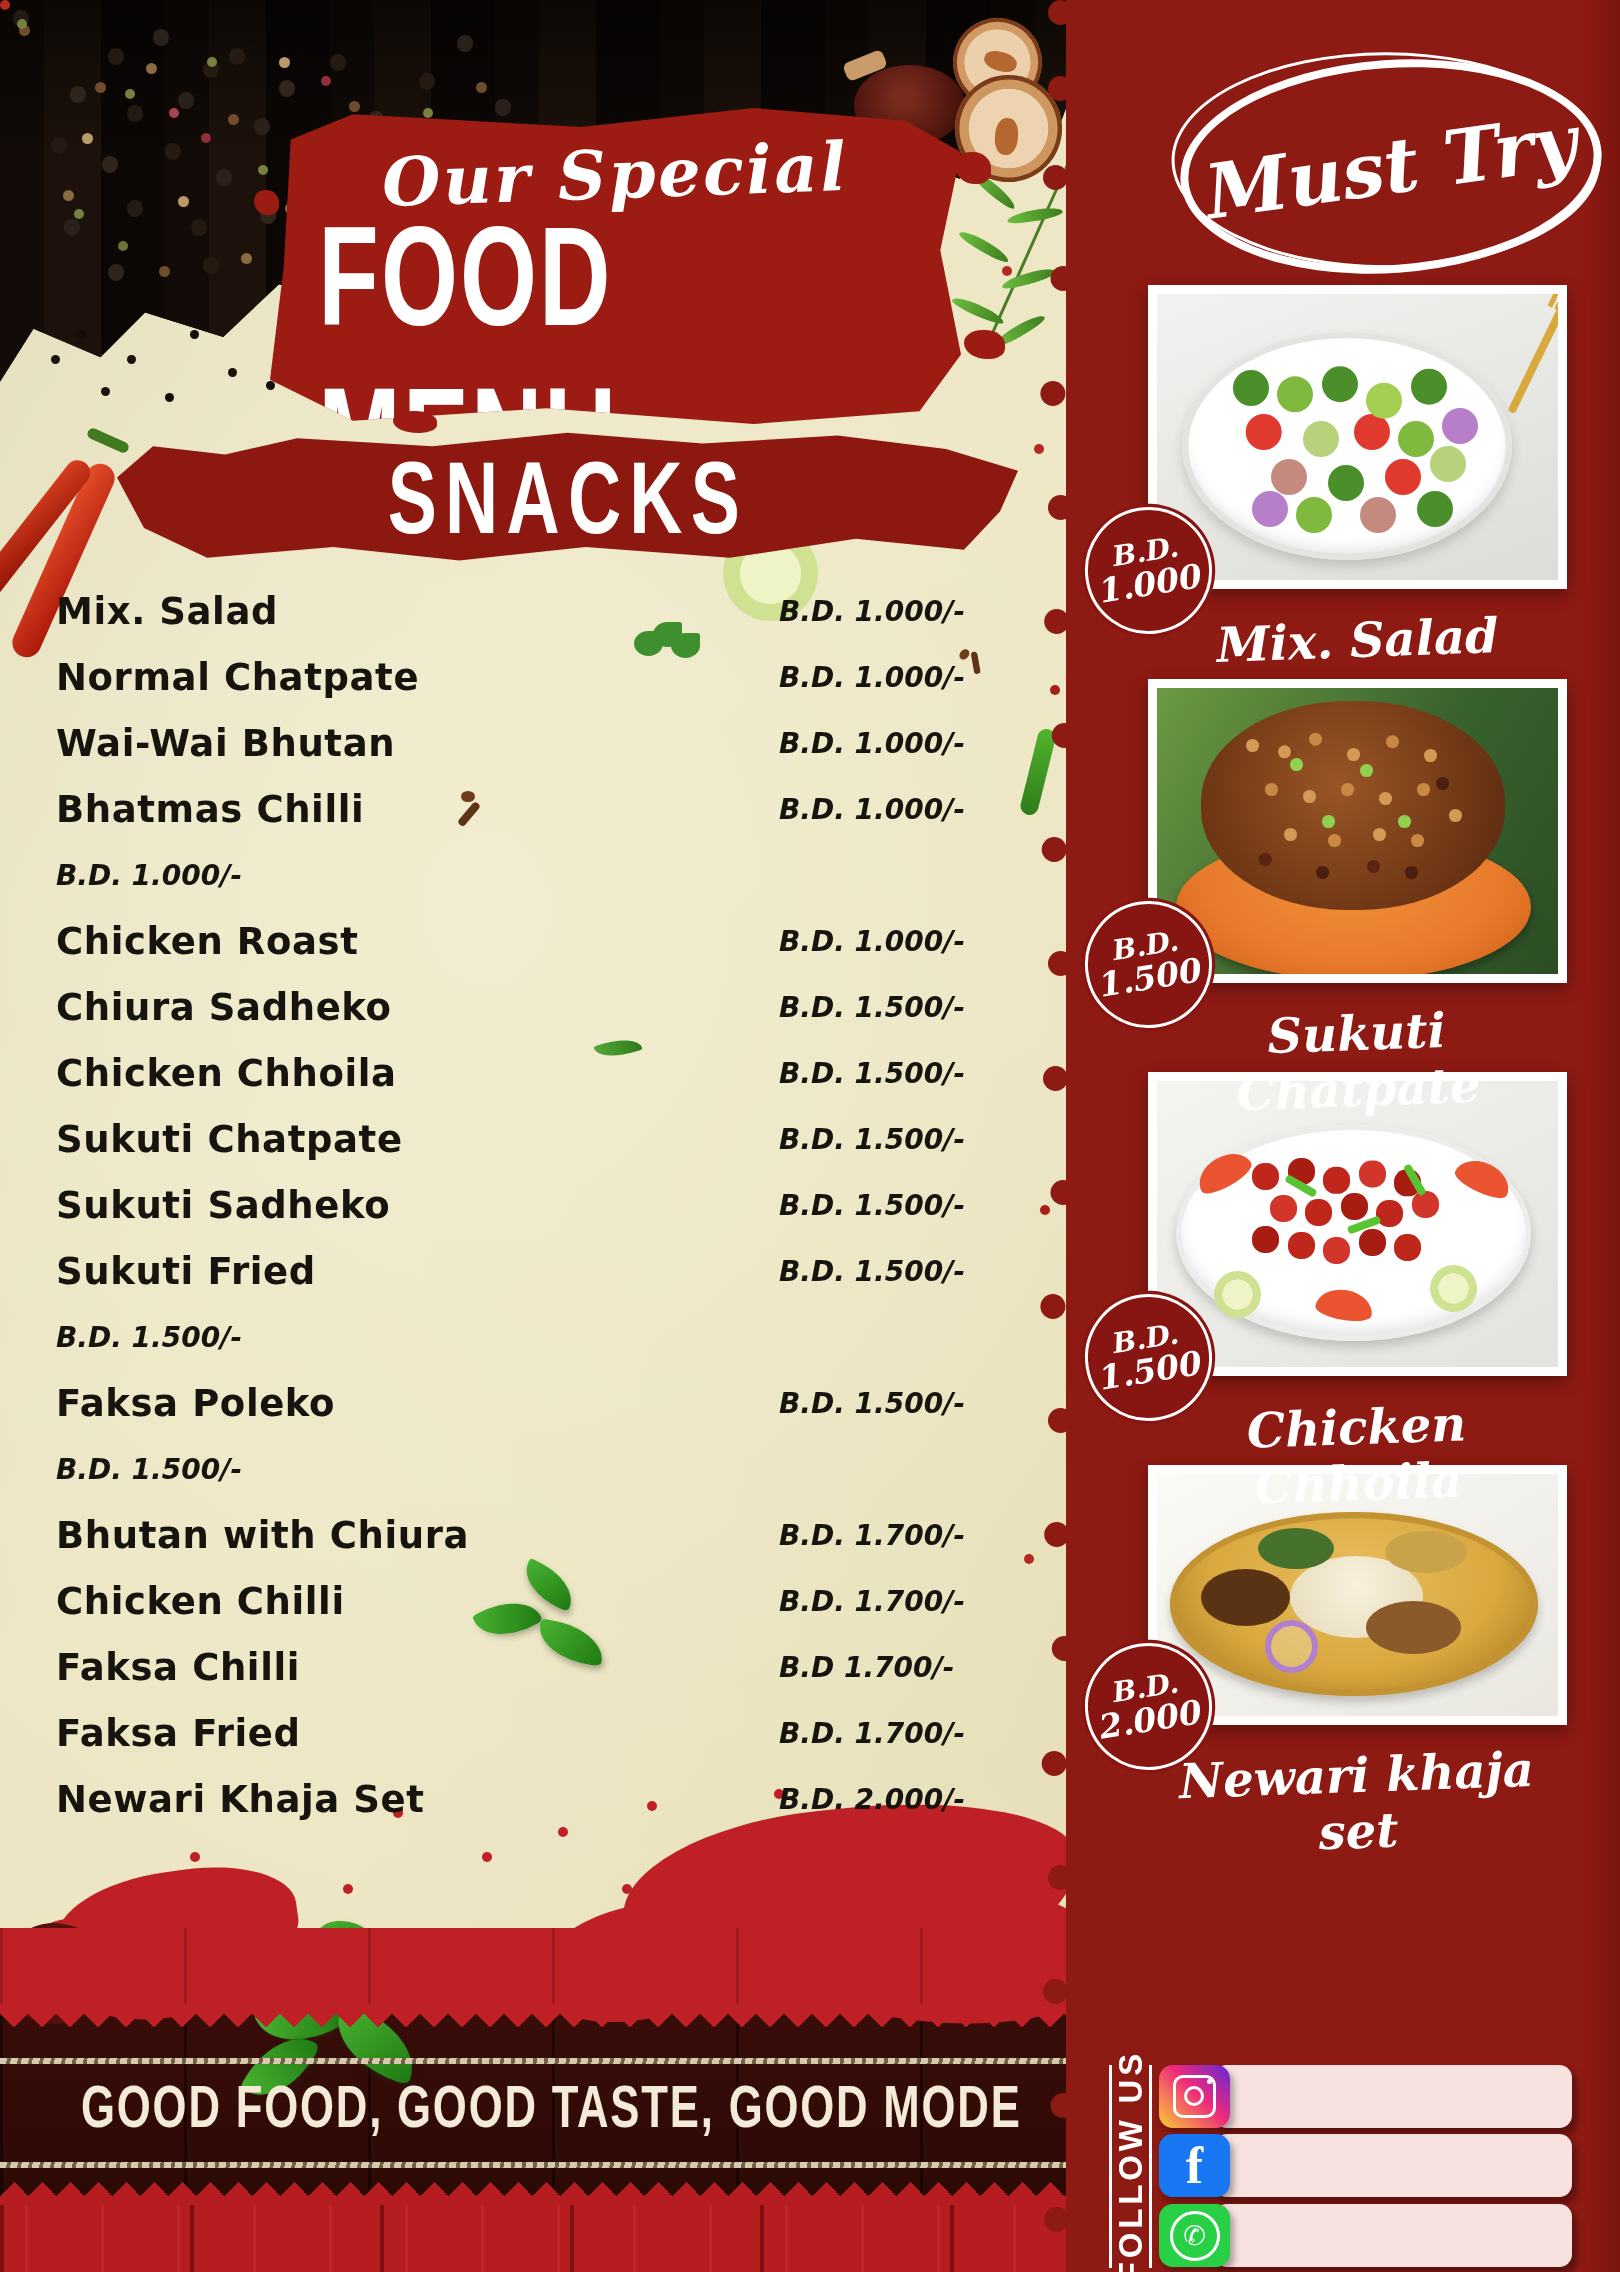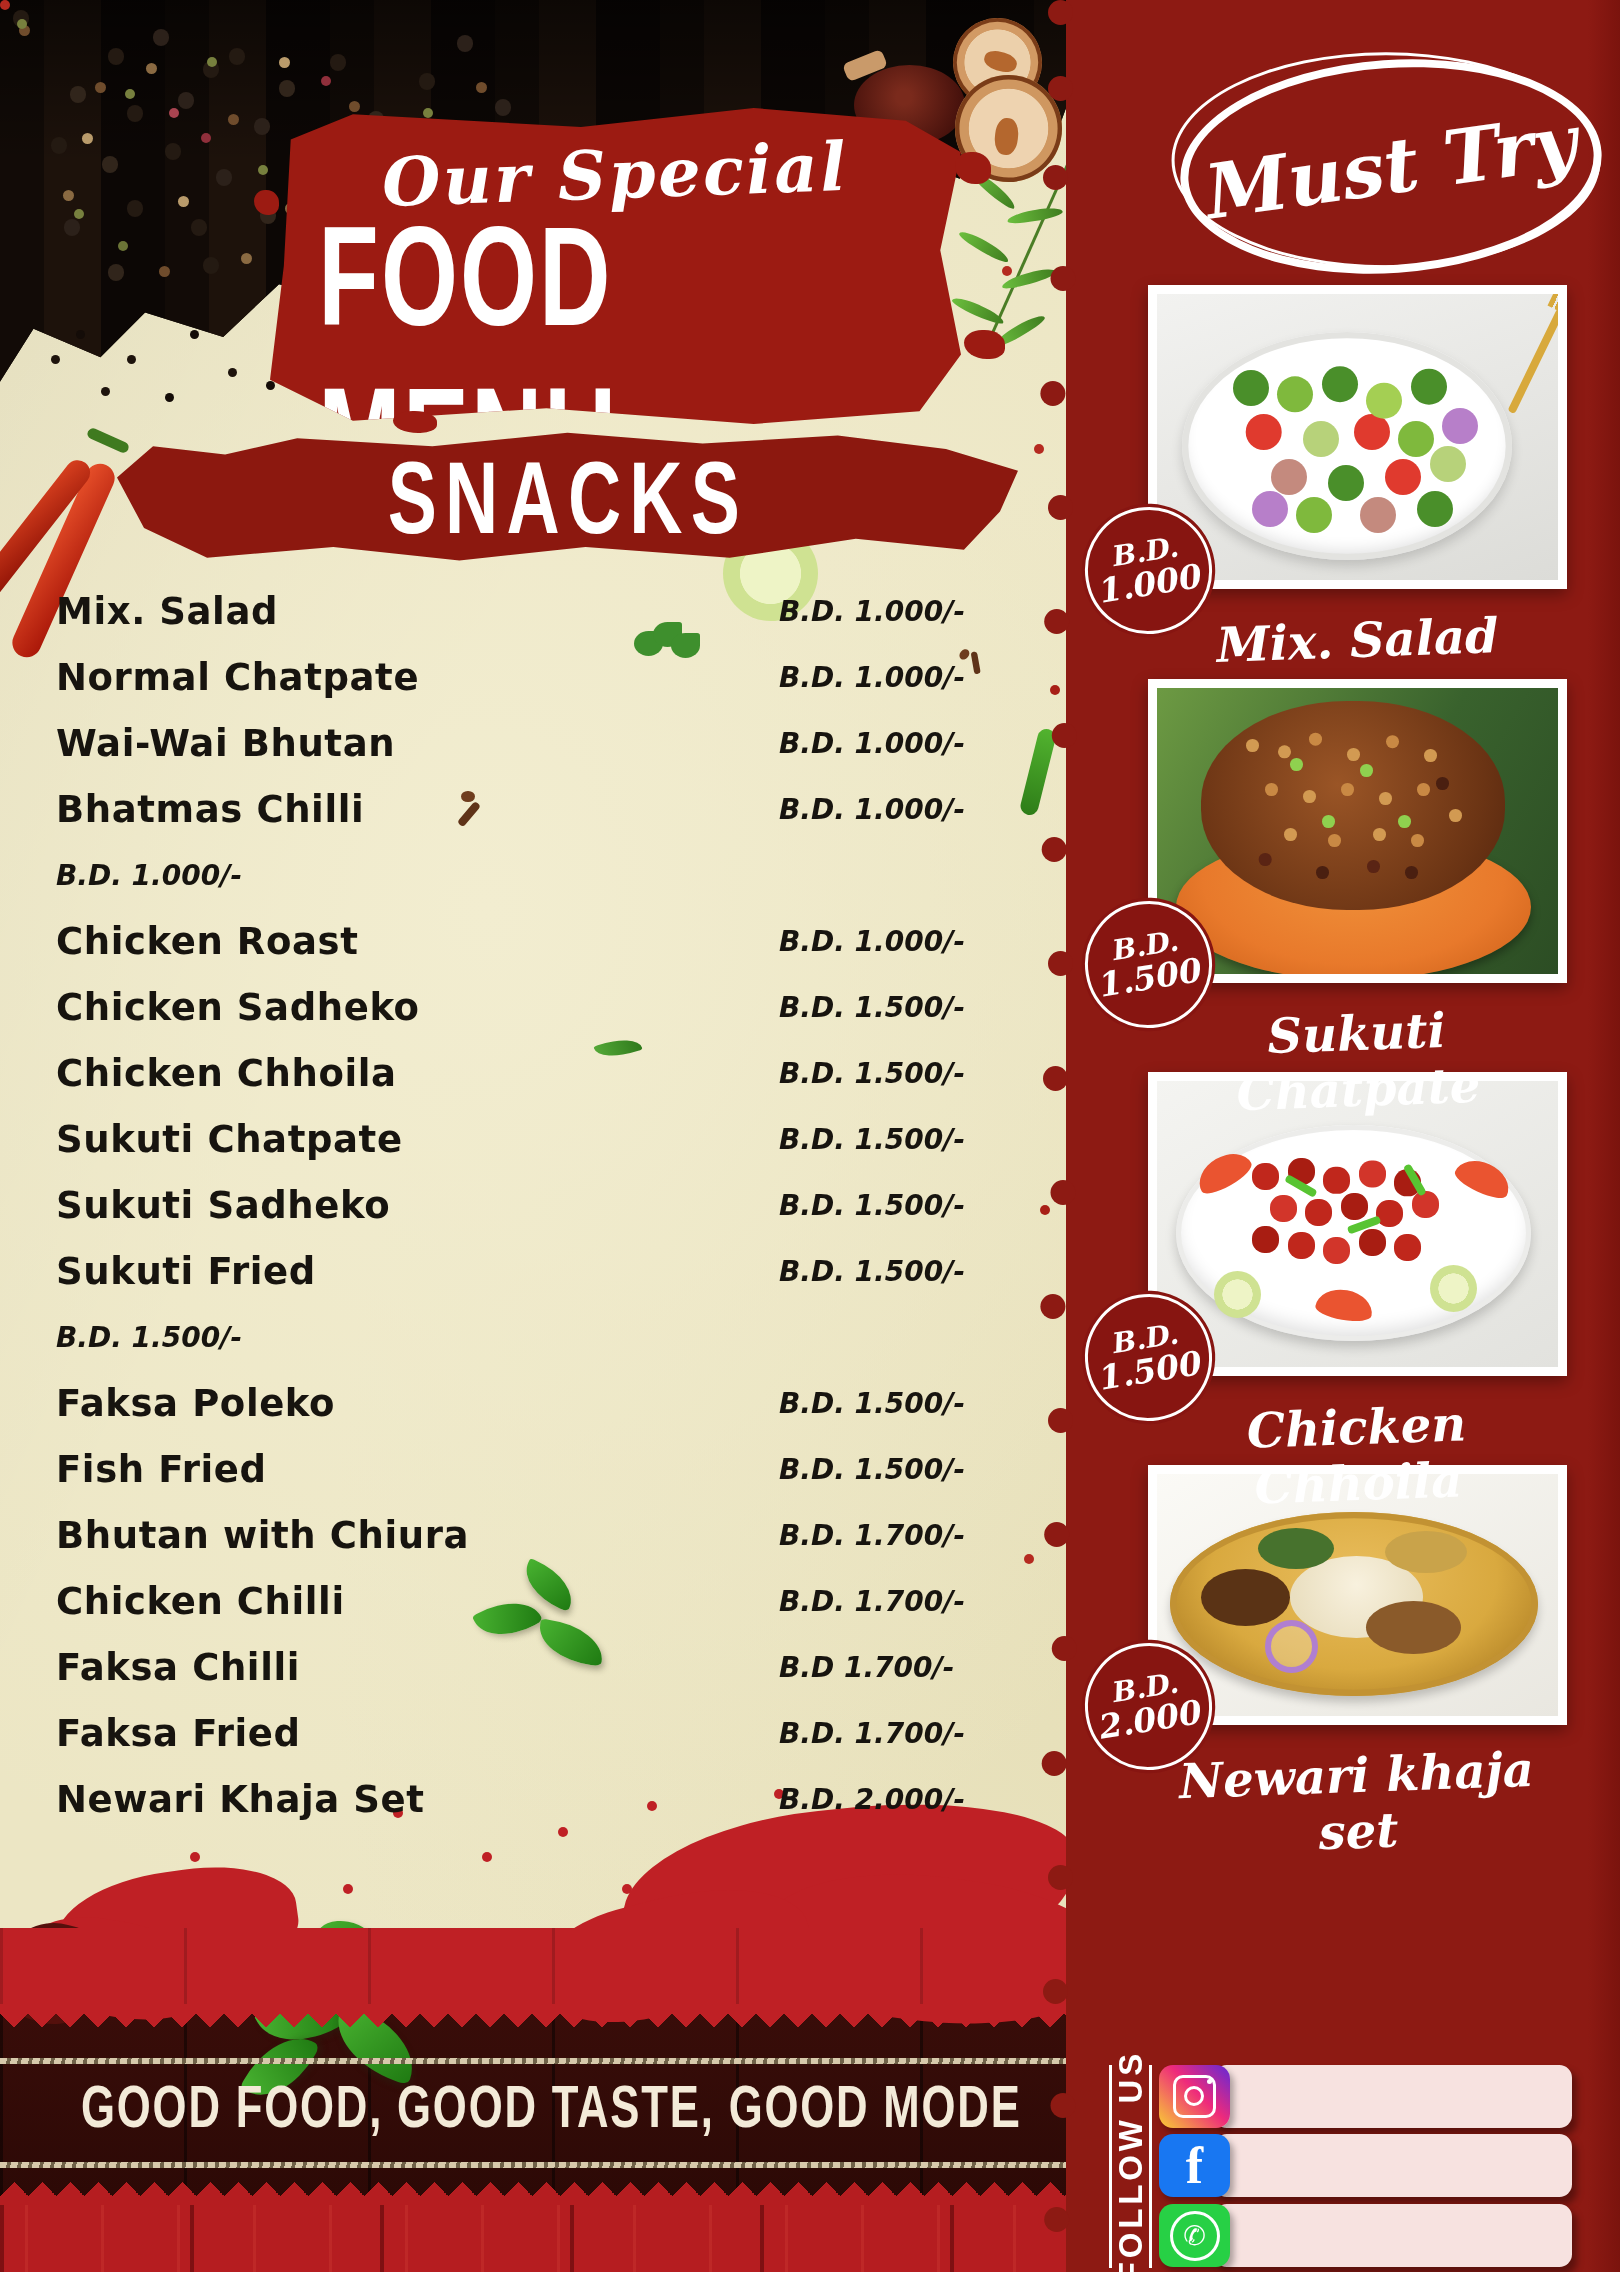--- a/index.html
+++ b/index.html
@@ -316,21 +316,21 @@
         <span class="mi-price">B.D. 1.000/-</span>
       </div>
     <div class="menu-row">
         <span class="mi-price">B.D. 1.000/-</span>
       </div>
     <div class="menu-row">
         <span class="mi-name">Chicken Roast</span>
         <span class="mi-price">B.D. 1.000/-</span>
       </div>
     <div class="menu-row">
-        <span class="mi-name">Chicken Sadheko</span>
+        <span class="mi-name">Chiura Sadheko</span>
         <span class="mi-price">B.D. 1.500/-</span>
       </div>
     <div class="menu-row">
         <span class="mi-name">Chicken Chhoila</span>
         <span class="mi-price">B.D. 1.500/-</span>
       </div>
     <div class="menu-row">
         <span class="mi-name">Sukuti Chatpate</span>
         <span class="mi-price">B.D. 1.500/-</span>
       </div>
@@ -343,21 +343,20 @@
         <span class="mi-price">B.D. 1.500/-</span>
       </div>
     <div class="menu-row">
         <span class="mi-price">B.D. 1.500/-</span>
       </div>
     <div class="menu-row">
         <span class="mi-name">Faksa Poleko</span>
         <span class="mi-price">B.D. 1.500/-</span>
       </div>
     <div class="menu-row">
-        <span class="mi-name">Fish Fried</span>
         <span class="mi-price">B.D. 1.500/-</span>
       </div>
     <div class="menu-row">
         <span class="mi-name">Bhutan with Chiura</span>
         <span class="mi-price">B.D. 1.700/-</span>
       </div>
     <div class="menu-row">
         <span class="mi-name">Chicken Chilli</span>
         <span class="mi-price">B.D. 1.700/-</span>
       </div>

